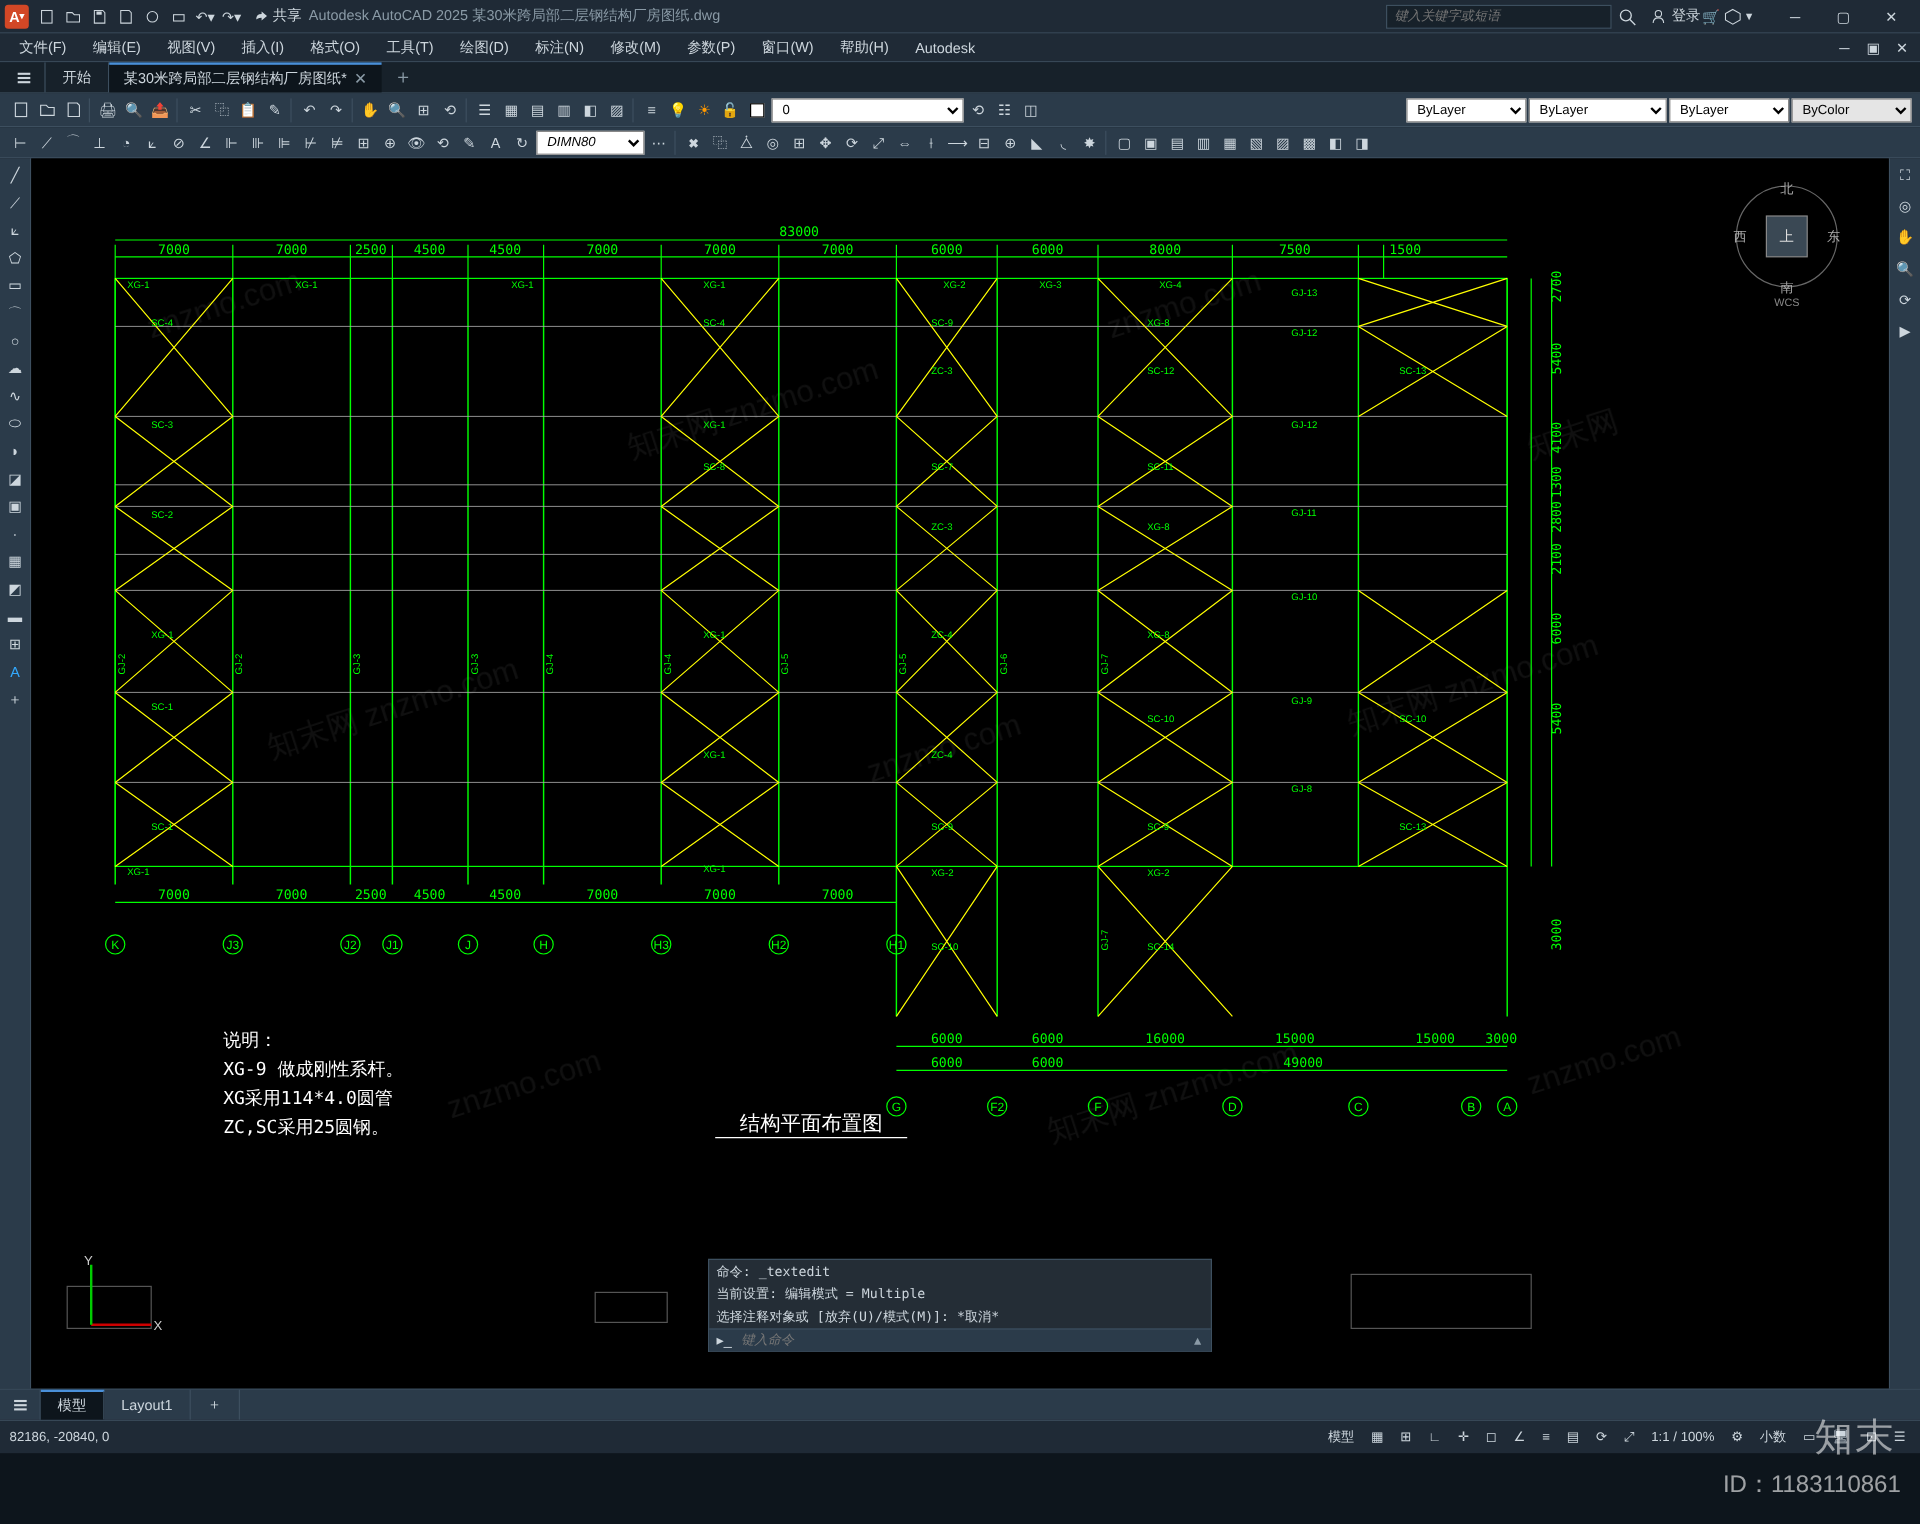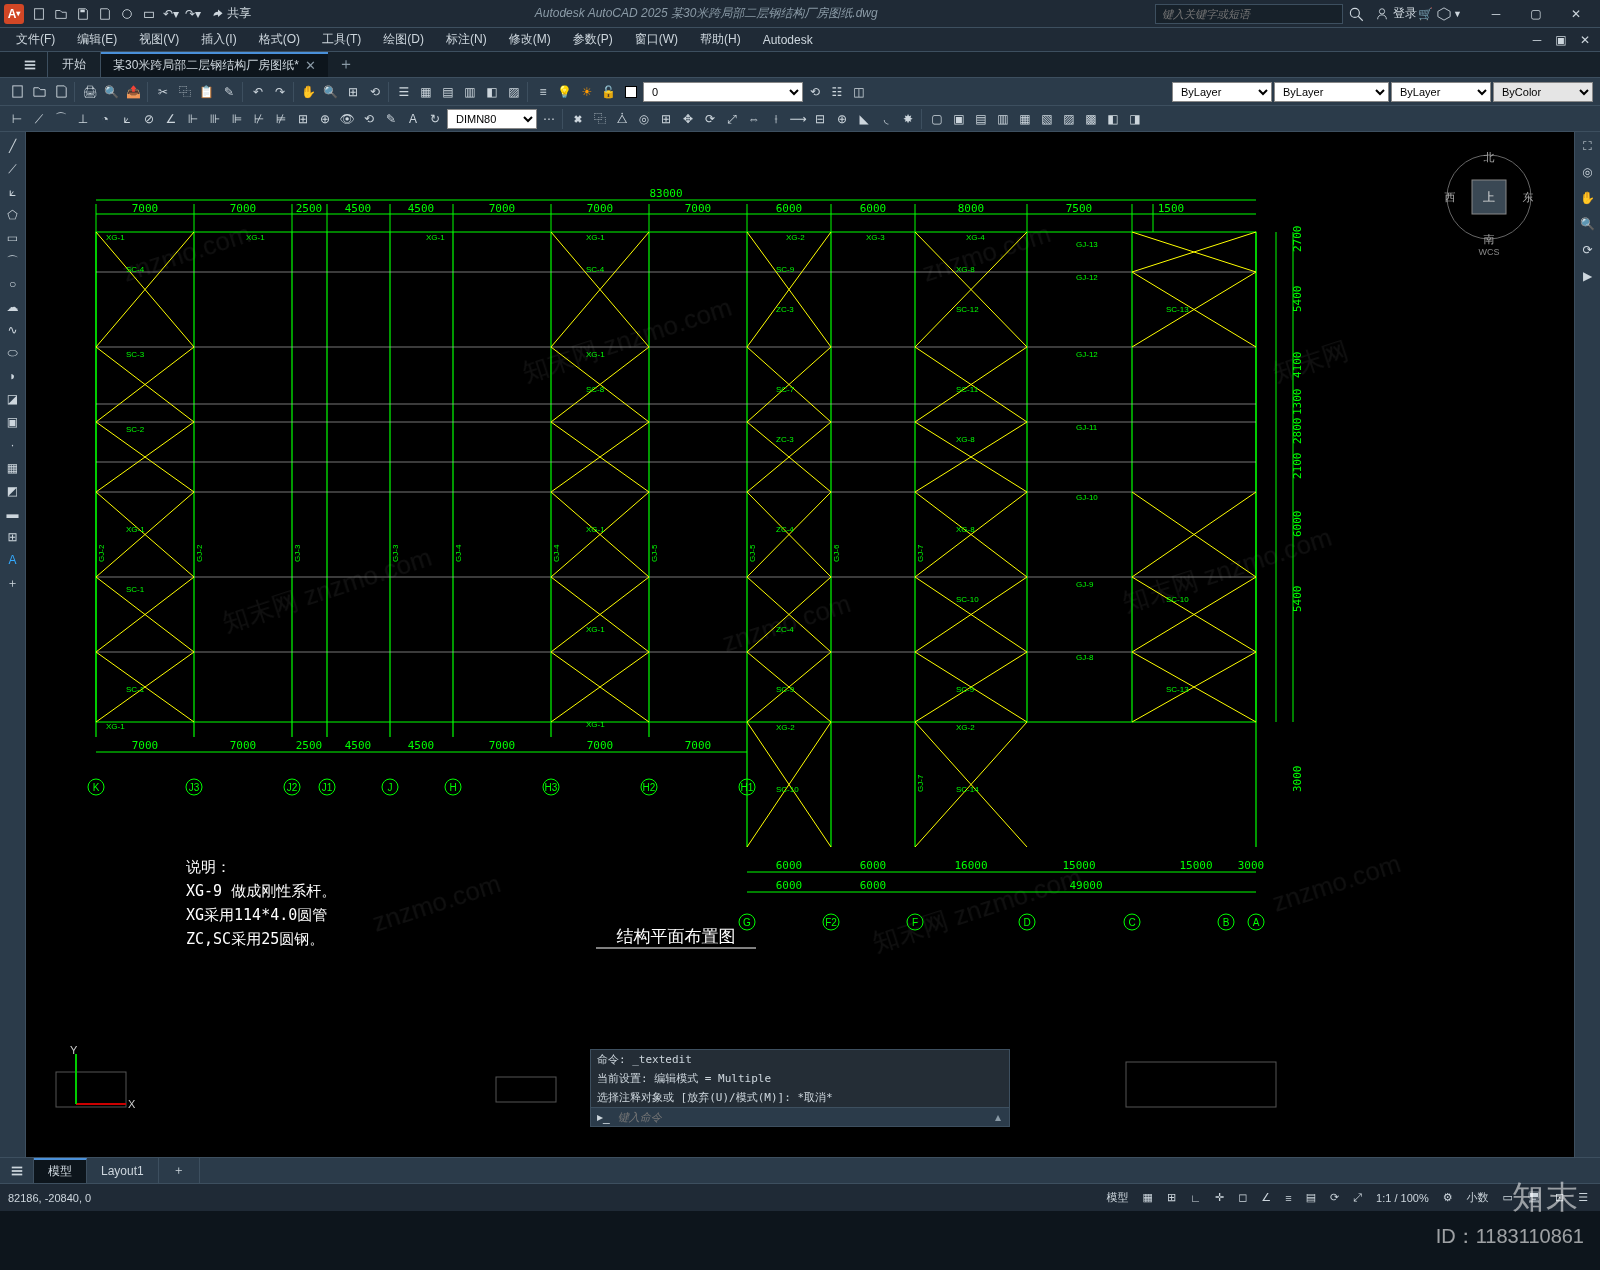--- a/index.html
+++ b/index.html
@@ -17,44 +17,44 @@
     --cyan:#00ffff;
     --white:#ffffff;
   }
   *{box-sizing:border-box;margin:0;padding:0;font-family:"Microsoft YaHei",Arial,sans-serif;}
   body{background:var(--bg-darkest);color:var(--text);width:1600px;height:1270px;overflow:hidden;font-size:12px;position:relative;}
   .titlebar{height:28px;background:var(--bg-dark);display:flex;align-items:center;padding:0 4px;border-bottom:1px solid var(--border);}
   .app-icon{width:20px;height:20px;background:var(--accent-red);border-radius:3px;display:flex;align-items:center;justify-content:center;color:#fff;font-weight:bold;font-size:12px;margin-right:6px;}
   .qat{display:flex;gap:4px;align-items:center;}
   .qat-btn{width:18px;height:18px;display:flex;align-items:center;justify-content:center;color:var(--text);cursor:pointer;}
   .qat svg{width:14px;height:14px;fill:currentColor;}
-  .title-center{flex:1;text-align:center;color:var(--text-dim);font-size:12px;font-style:italic;}
+  .title-center{flex:1;color:var(--text-dim);font-size:12px;}
   .title-search{width:188px;height:20px;background:var(--bg-darker);border:1px solid var(--border);padding:0 6px;color:var(--text-dim);font-size:11px;font-style:italic;}
   .title-right{display:flex;align-items:center;margin-left:10px;}
   .win-controls{display:flex;gap:0;margin-left:14px;}
   .win-btn{width:40px;height:24px;display:flex;align-items:center;justify-content:center;cursor:pointer;}
   .menubar{height:24px;background:var(--bg-dark);display:flex;align-items:center;padding:0 6px;gap:2px;border-bottom:1px solid var(--border);}
   .menu-item{padding:2px 10px;cursor:pointer;color:var(--text);font-size:12px;}
   .menubar-right{margin-left:auto;display:flex;gap:6px;}
-  .tabbar{height:26px;background:var(--bg-darker);display:flex;align-items:stretch;padding-left:12px;border-bottom:1px solid var(--border);}
+  .tabbar{height:26px;background:var(--bg-darker);display:flex;align-items:stretch;padding-left:2px;border-bottom:1px solid var(--border);}
   .tab-home{width:36px;display:flex;align-items:center;justify-content:center;border-right:1px solid var(--border);}
   .tab-start{padding:0 14px;display:flex;align-items:center;border-right:1px solid var(--border);cursor:pointer;}
   .doc-tab{padding:0 12px;display:flex;align-items:center;gap:6px;background:var(--bg-darkest);border-top:2px solid #4a90d9;cursor:pointer;max-width:240px;}
   .tab-close{font-size:13px;color:var(--text-dim);}
   .tab-plus{padding:0 10px;display:flex;align-items:center;font-size:16px;color:var(--text-dim);cursor:pointer;}
   .toolbar{height:28px;background:var(--bg-panel);display:flex;align-items:center;padding:0 4px;gap:2px;border-bottom:1px solid var(--border);}
   .tb-group{display:flex;align-items:center;gap:2px;padding:0 3px;border-right:1px solid var(--border);}
   .tb-btn{width:20px;height:20px;display:flex;align-items:center;justify-content:center;cursor:pointer;color:var(--text);}
   .tb-btn svg{width:15px;height:15px;}
   .tb-sel{height:20px;background:#fff;color:#000;border:1px solid #888;padding:0 4px;font-size:11px;}
   .layer-sel{width:160px;}
   .prop-sel{width:100px;}
   .prop-sel2{width:115px;}
   .ribbon2{height:26px;background:var(--bg-panel);display:flex;align-items:center;padding:0 4px;gap:2px;border-bottom:1px solid var(--border);}
-  .dimstyle-sel{width:90px;background:#fff;color:#000;height:20px;padding:0 4px;font-size:11px;border:1px solid #888;}
+  .dimstyle-sel{width:90px;background:#fff;color:#000;height:20px;padding:0 4px;font-size:11px;border:1px solid #888;font-style:italic;}
   .workspace{display:flex;height:1025px;}
   .left-toolbar{width:26px;background:var(--bg-panel);display:flex;flex-direction:column;padding:4px 0;gap:3px;border-right:1px solid var(--border);align-items:center;}
   .canvas-area{flex:1;background:var(--bg-black);position:relative;overflow:hidden;}
   .right-toolbar{width:26px;background:var(--bg-panel);display:flex;flex-direction:column;padding:4px 0;gap:6px;border-left:1px solid var(--border);align-items:center;}
   .drawing{position:absolute;inset:0;}
   .drawing svg{width:100%;height:100%;}
   .ucs{position:absolute;bottom:40px;left:40px;}
   .viewcube{position:absolute;top:15px;right:30px;width:110px;height:110px;}
   .cmd-history{position:absolute;bottom:30px;left:50%;transform:translateX(-50%);width:420px;background:rgba(40,50,60,0.9);border:1px solid var(--border);}
   .cmd-line{padding:2px 6px;font-size:11px;font-family:Consolas,monospace;color:var(--text);}

